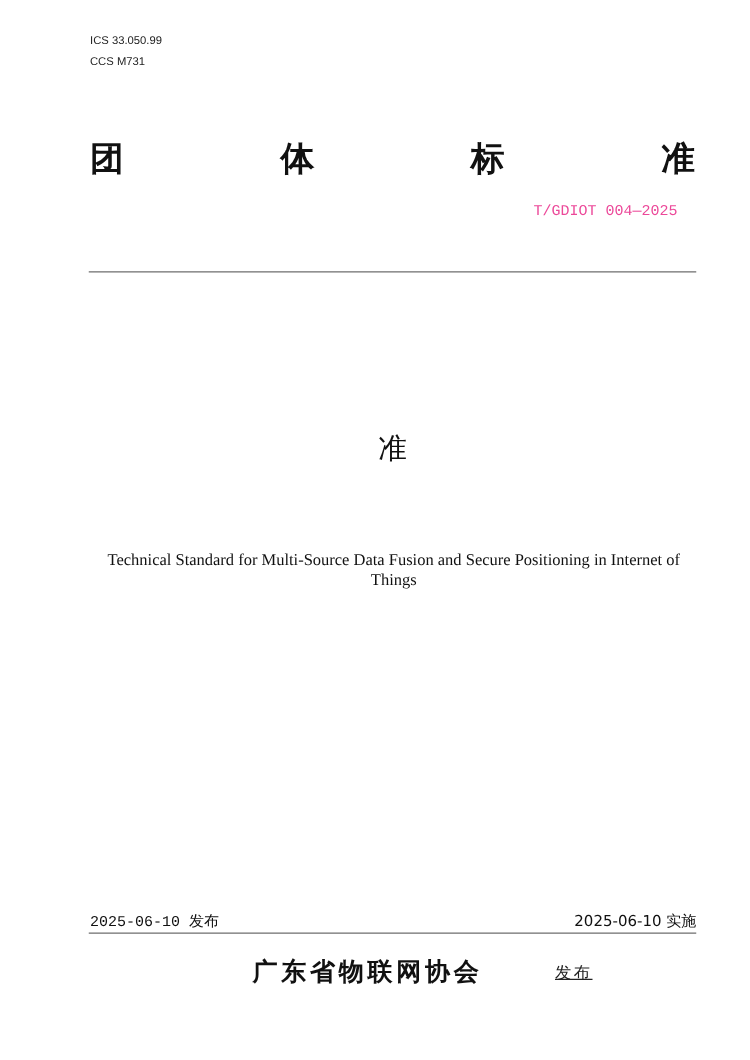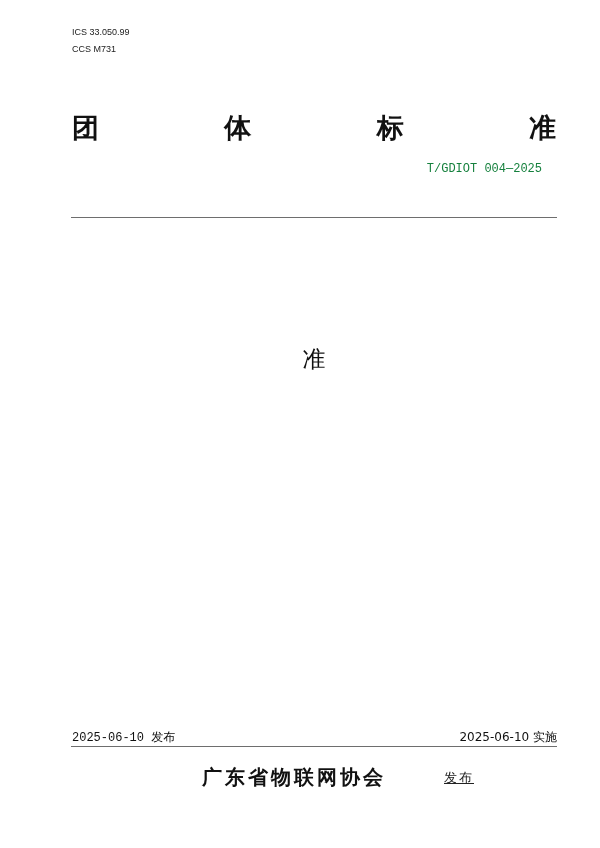--- a/index.html
+++ b/index.html
@@ -42,21 +42,21 @@
       font-size: 27px;
       line-height: 32px;
       color: #111;
     }
 
     .std-number {
       right: 58px;
       top: 162px;
       font-family: "Liberation Mono", "DejaVu Sans Mono", monospace;
       font-size: 12px;
-      color: #15803d;
+      color: #ec4899;
       white-space: nowrap;
     }
 
     .rule {
       height: 0;
       border-top: 1.5px solid #6e6e6e;
       left: 71px;
       width: 486px;
     }
     .rule-top { top: 217px; }
@@ -139,20 +139,22 @@
 
 <div class="abs std-number">T/GDIOT 004—2025</div>
 
 <div class="abs rule rule-top"></div>
 
 <div class="abs title-cn">
   <div>准</div>
 </div>
 
 <div class="abs title-en">
+  <div>Technical Standard for Multi-Source Data Fusion and Secure Positioning in Internet of</div>
+  <div>Things</div>
 </div>
 
 <div class="abs date-left">2025-06-10 发布</div>
 <div class="abs date-right">2025-06-10 实施</div>
 
 <div class="abs rule rule-bottom"></div>
 
 <div class="abs publisher">广东省物联网协会</div>
 <div class="abs publish-label">发布</div>
 

